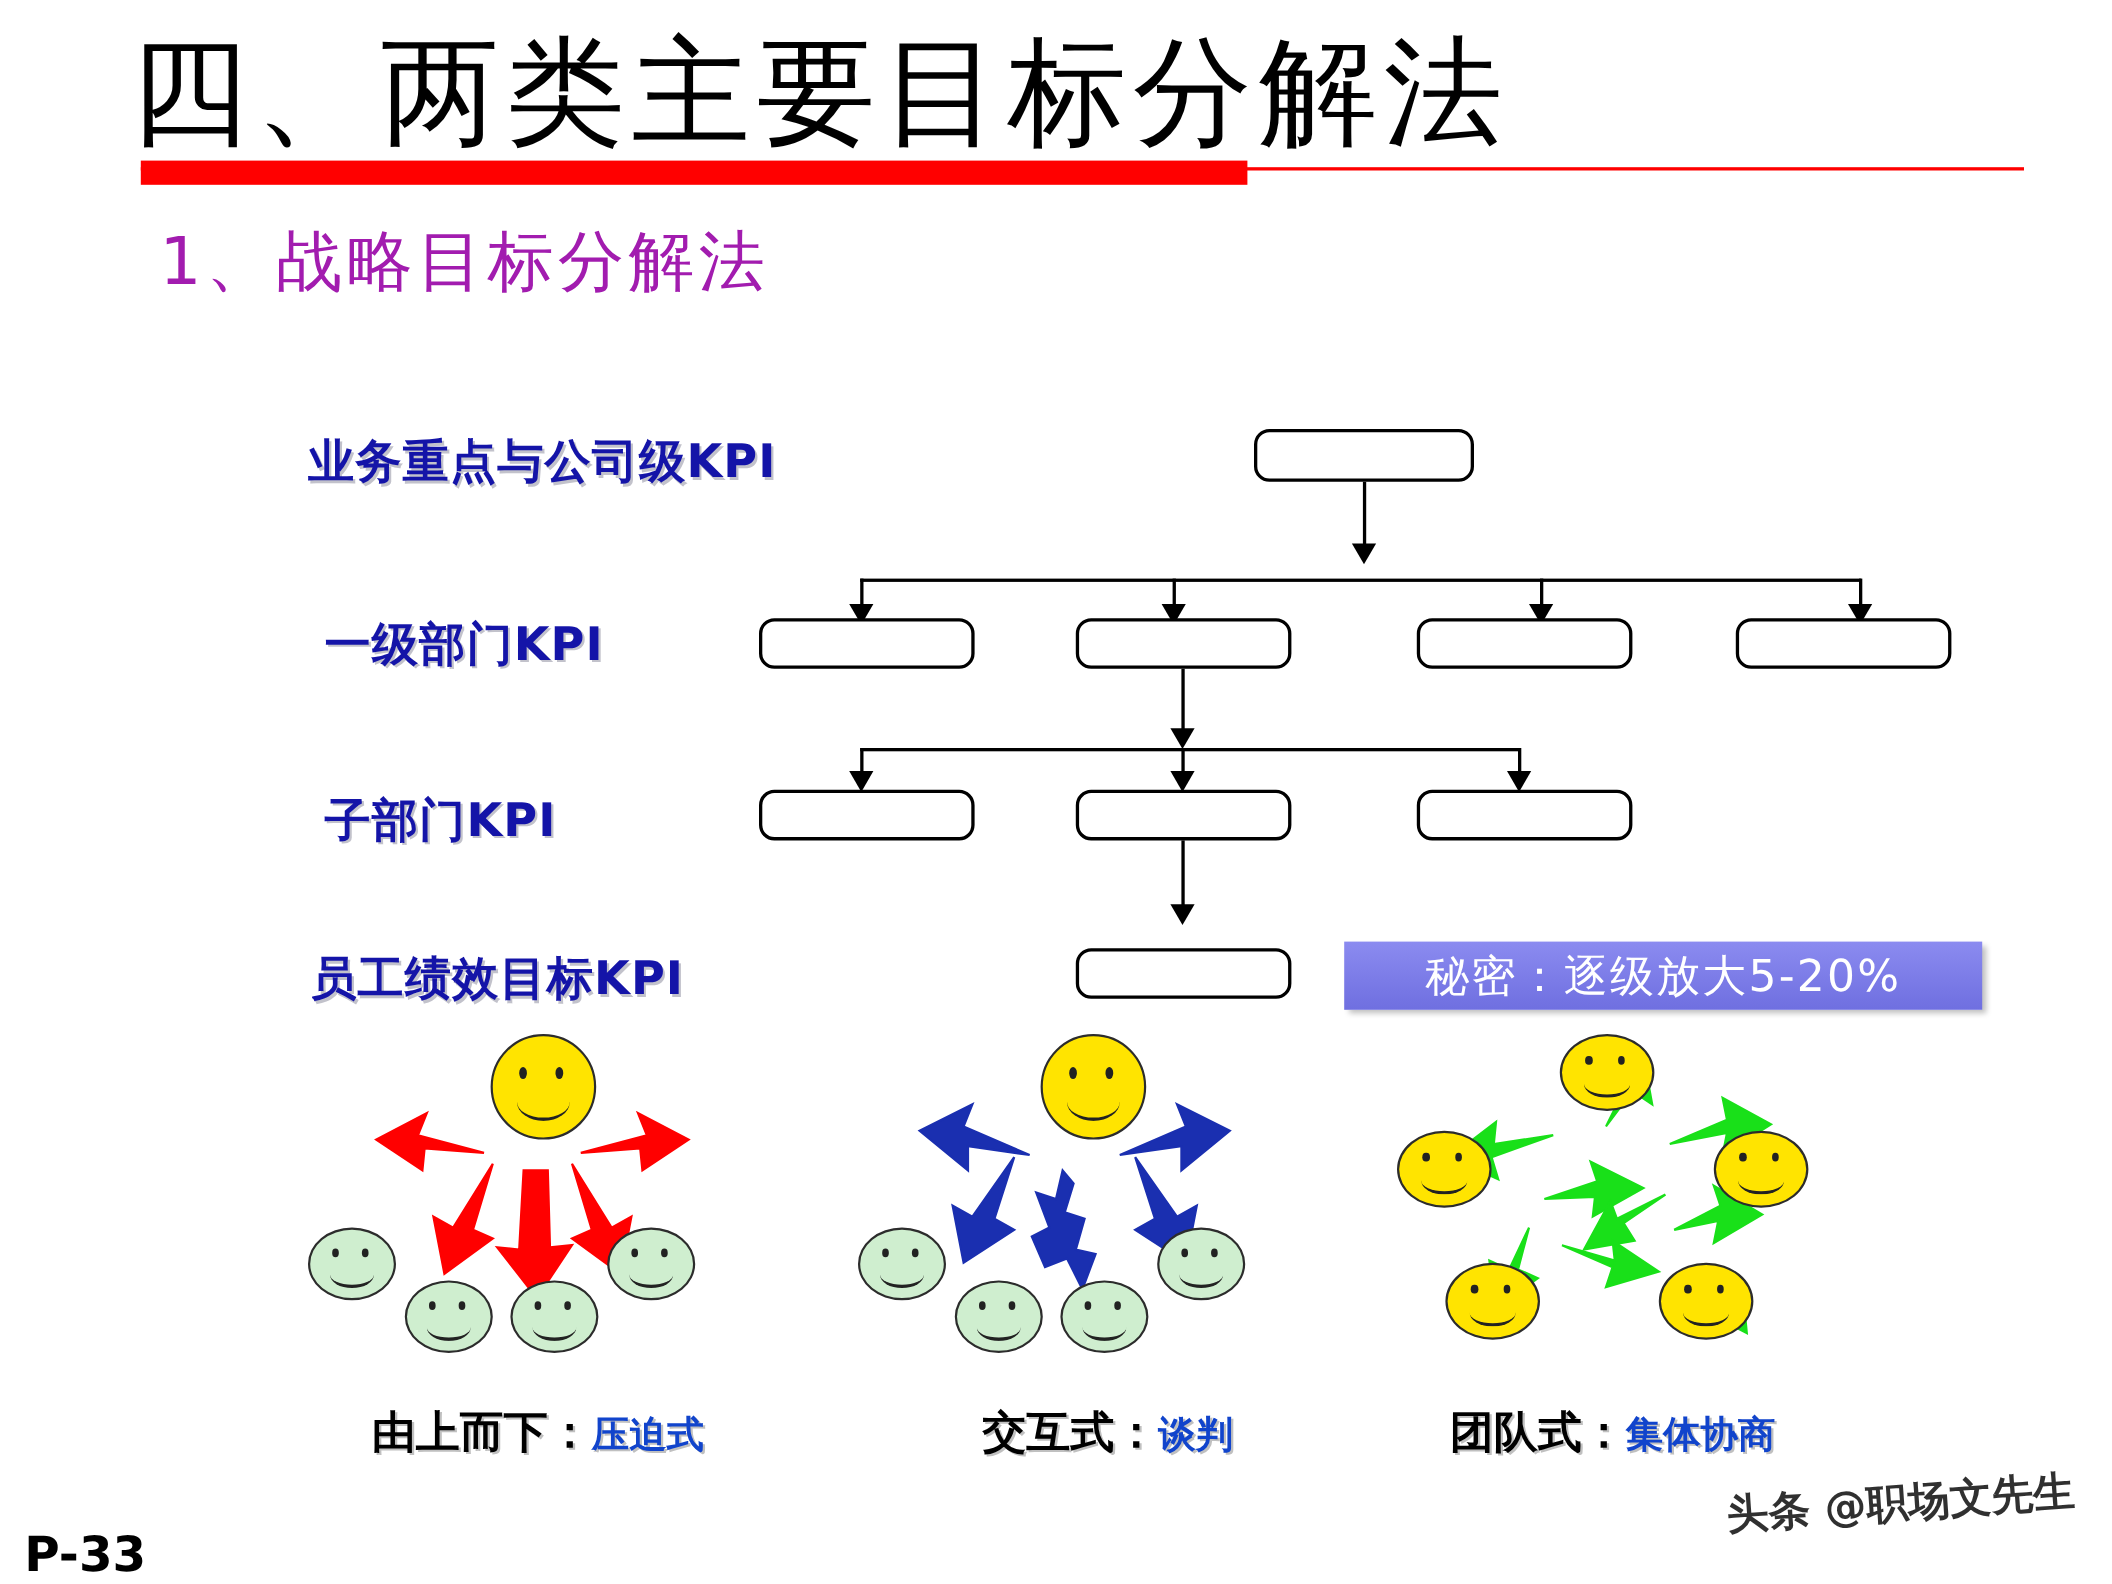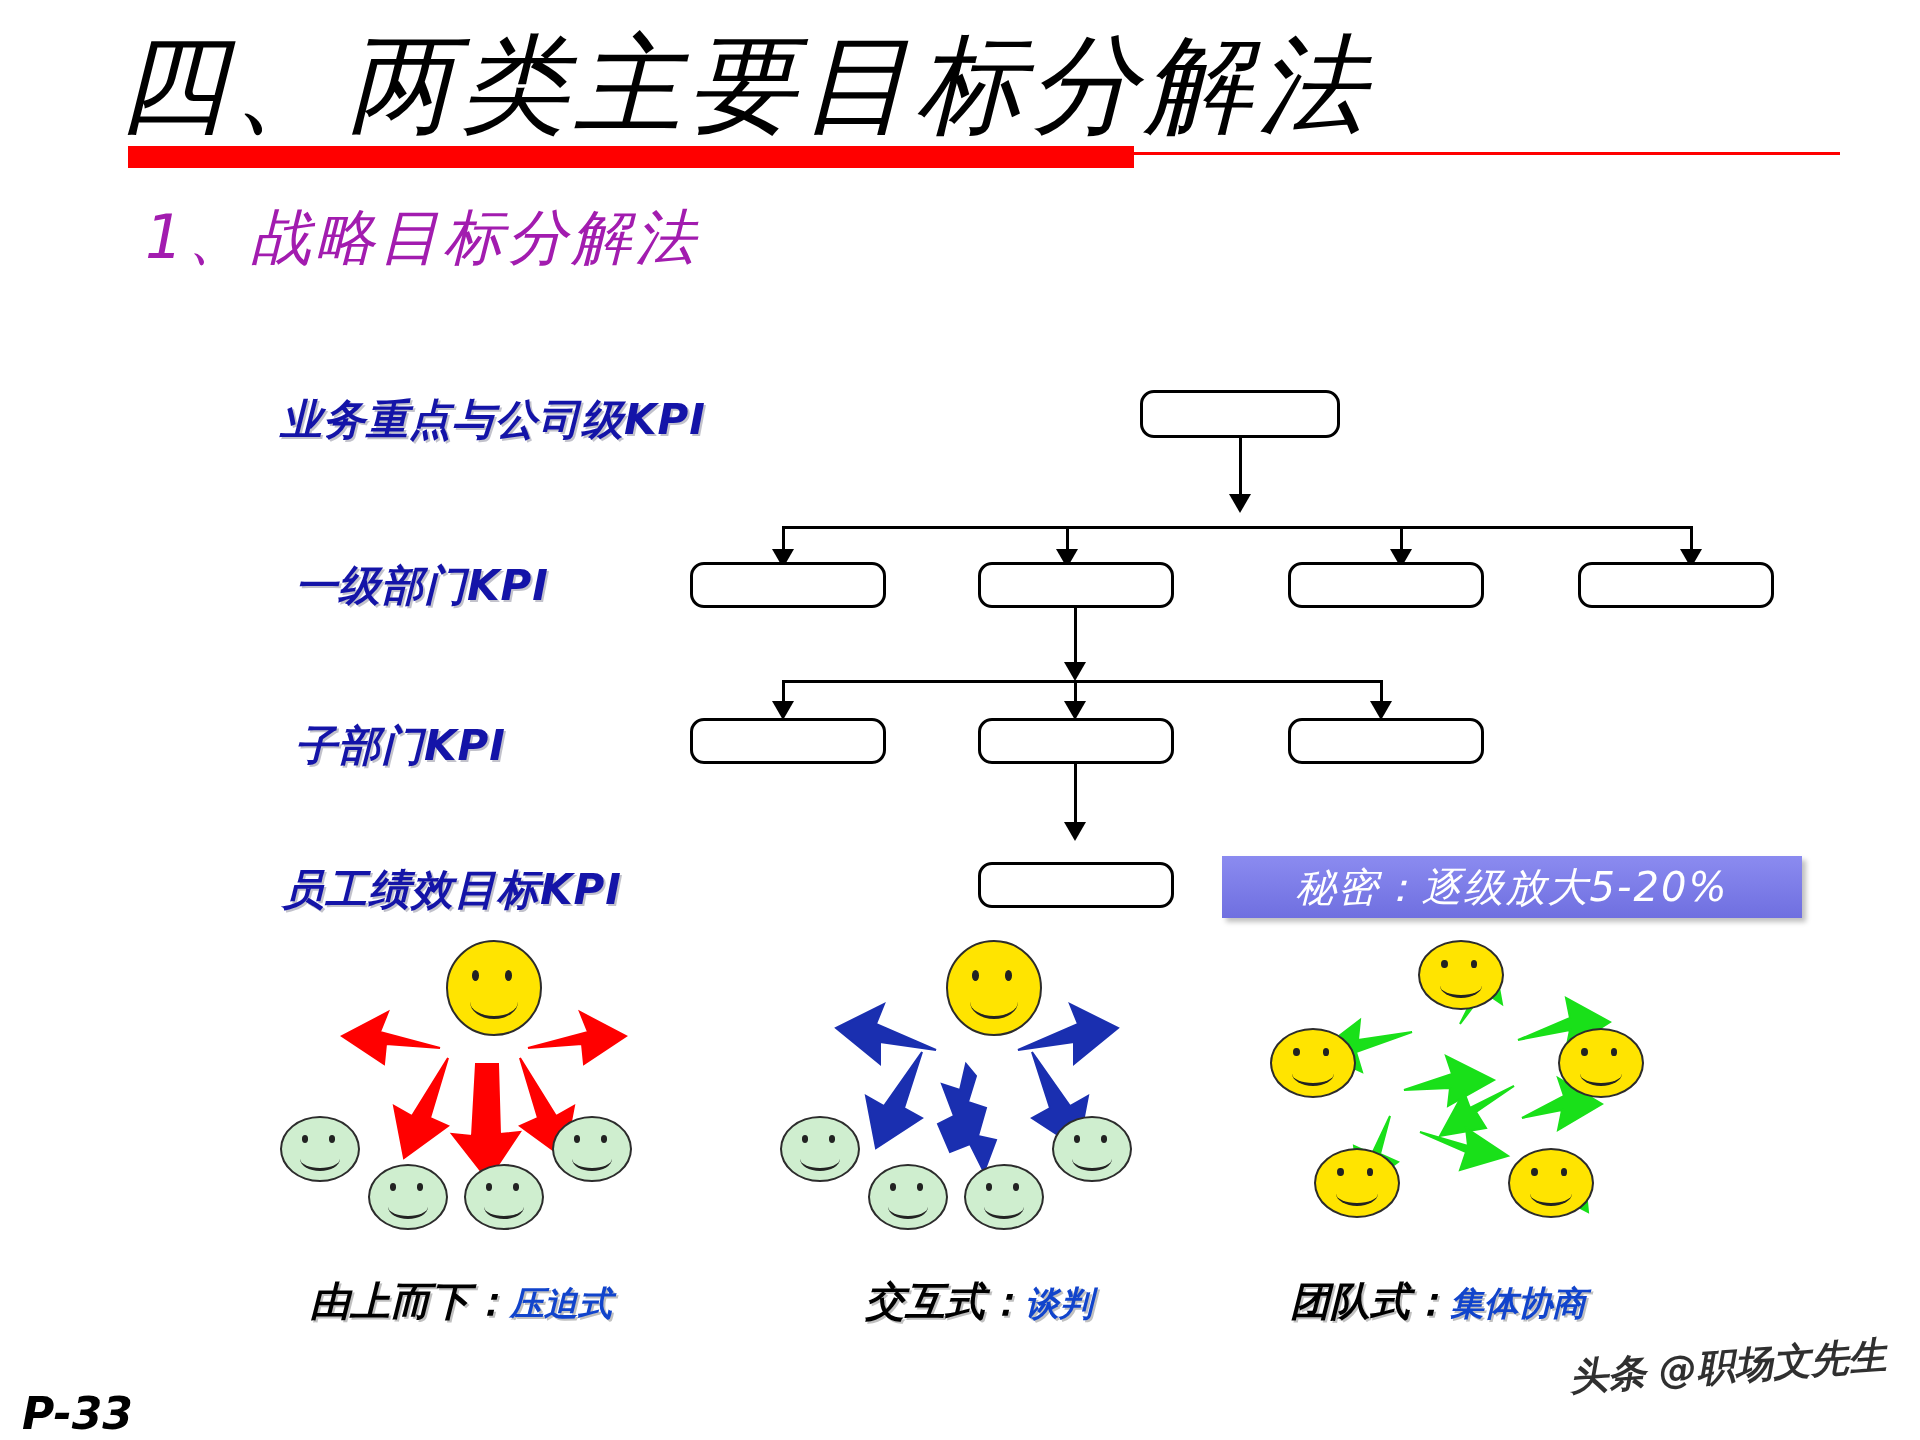--- a/index.html
+++ b/index.html
@@ -1,21 +1,21 @@
 <!DOCTYPE html>
 <html><head>
 <meta charset="utf-8">
 <style>
   html,body{margin:0;padding:0;}
   body{
     width:1920px;height:1440px;background:#ffffff;
     font-family:"Liberation Sans","DejaVu Sans",sans-serif;
     overflow:hidden;position:relative;
   }
-  .slide{position:absolute;inset:0;font-style:italic;}
+  .slide{position:absolute;inset:0;}
 
   
   .title{
     position:absolute;left:118px;top:28px;
     font-size:108px;line-height:1.05;font-weight:400;
     color:#000000;letter-spacing:6px;
     font-family:"DejaVu Sans","Liberation Sans",sans-serif;
     white-space:nowrap;
   }
   .rule-thin{
@@ -88,20 +88,21 @@
   .big{background:#ffe400;}
   .small-green{background:#cfeecf;}
   .small-yellow{background:#ffe400;}
 
   
   .cap{
     position:absolute;top:1274px;font-size:40px;font-weight:bold;
     white-space:nowrap;color:#000;
     font-family:"DejaVu Sans","Liberation Sans",sans-serif;
     text-shadow:2px 2px 0 rgba(130,130,130,.5);
+    margin-left:28px;
   }
   .cap .hl{color:#1144cc;font-size:34px;}
   .c1{left:310px;}
   .c2{left:865px;}
   .c3{left:1290px;}
 
   
   .page-no{
     position:absolute;left:22px;top:1368px;font-size:44px;font-weight:bold;
     color:#000;font-family:"DejaVu Sans","Liberation Sans",sans-serif;margin-top:20px;

